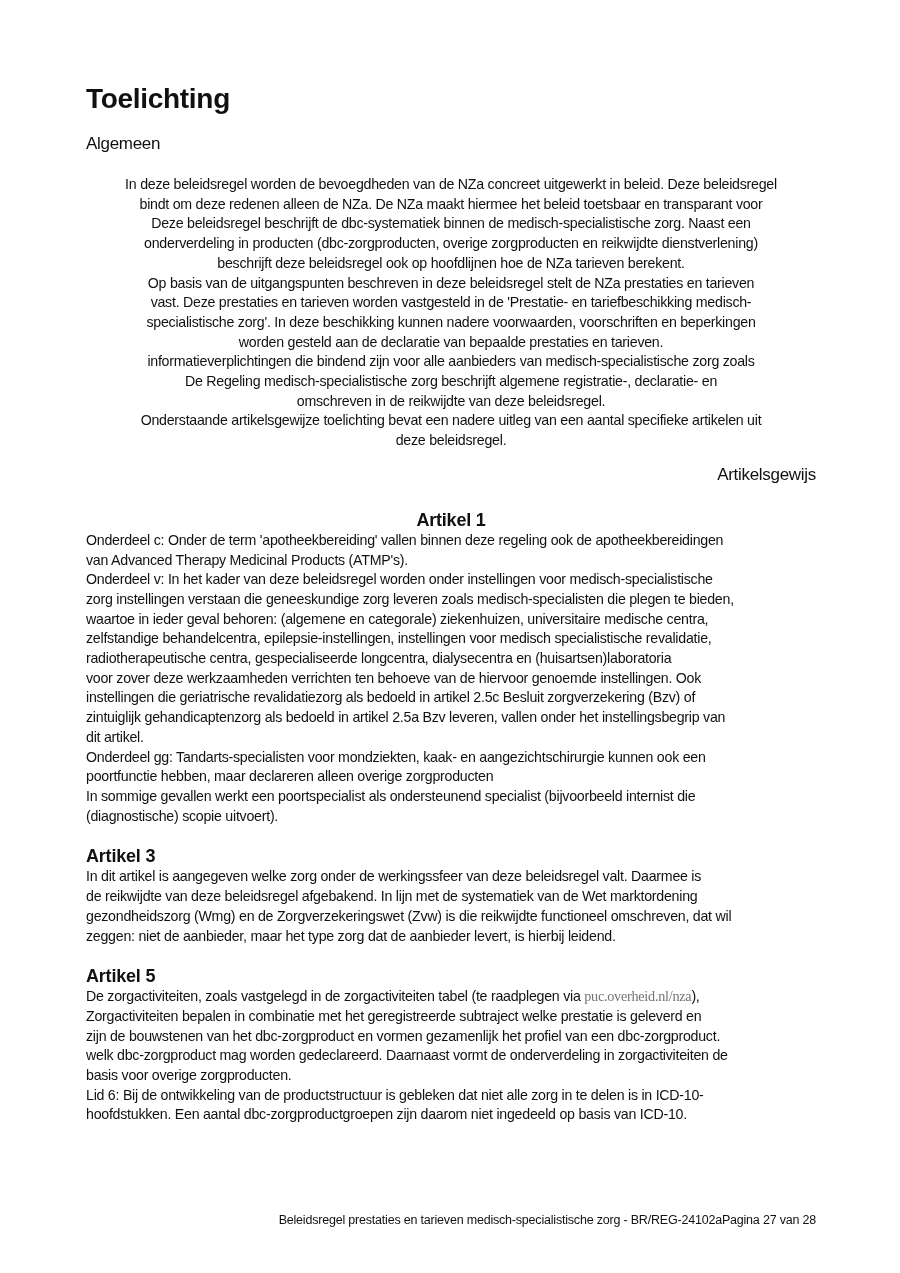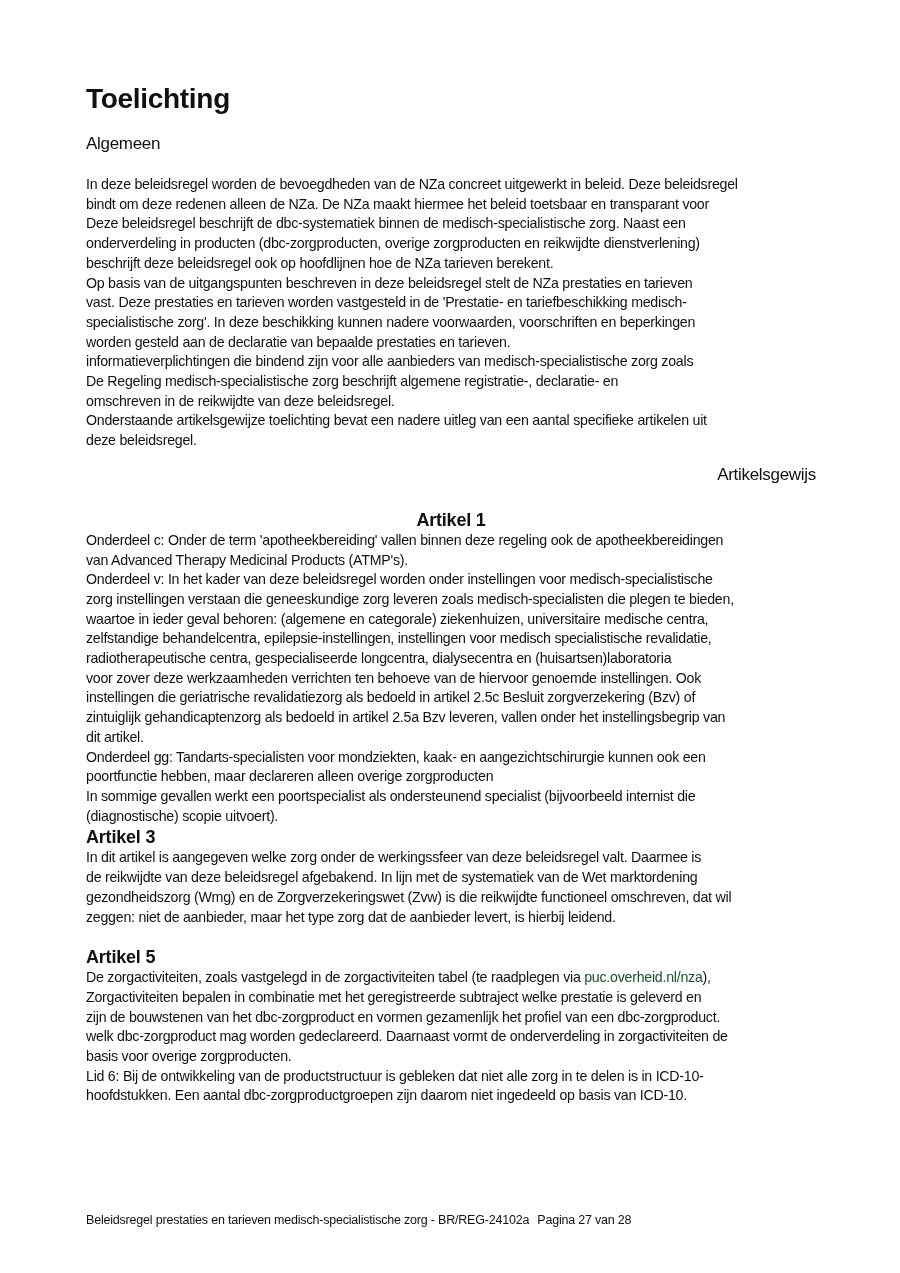--- a/index.html
+++ b/index.html
@@ -3,31 +3,31 @@
 <meta charset="utf-8">
 <style>
   html, body { margin: 0; padding: 0; background: #ffffff; }
   body { width: 900px; height: 1273px; position: relative; overflow: hidden;
          font-family: "Liberation Sans", "DejaVu Sans", sans-serif; color: #111; }
   .page { position: absolute; left: 86px; top: 84px; width: 730px; }
   h1 { font-size: 28px; font-weight: bold; margin: 0; line-height: 30px; letter-spacing: -0.3px; }
   h2 { font-size: 17px; font-weight: normal; margin: 0; line-height: 32px; letter-spacing: -0.3px; }
   h3 { font-size: 18px; font-weight: bold; margin: 0; line-height: 22px; letter-spacing: -0.2px; }
   .line { font-size: 14.2px; line-height: 19.7px; white-space: nowrap; letter-spacing: -0.25px; }
-  .link { color: #14532d; }
-  .footer { position: absolute; top: 1213px; left: 86px; width: 730px; font-size: 12.5px; letter-spacing: -0.2px; display: flex; justify-content: flex-start; gap: 8px; }
+  .link { color: #737373; font-family: Liberation Serif, serif; }
+  .footer { position: absolute; top: 1213px; left: 86px; width: 730px; font-size: 12.5px; letter-spacing: -0.2px; display: flex; justify-content: flex-end; }
 </style>
 </head>
 <body>
 
 <div class="page">
   <h1>Toelichting</h1>
 
   <h2 style="margin-top:14px;">Algemeen</h2>
-  <div style="margin-top:15px;">
+  <div style="margin-top:15px;text-align:center;">
     <div class="line">In deze beleidsregel worden de bevoegdheden van de NZa concreet uitgewerkt in beleid. Deze beleidsregel</div>
     <div class="line">bindt om deze redenen alleen de NZa. De NZa maakt hiermee het beleid toetsbaar en transparant voor</div>
     <div class="line">Deze beleidsregel beschrijft de dbc-systematiek binnen de medisch-specialistische zorg. Naast een</div>
     <div class="line">onderverdeling in producten (dbc-zorgproducten, overige zorgproducten en reikwijdte dienstverlening)</div>
     <div class="line">beschrijft deze beleidsregel ook op hoofdlijnen hoe de NZa tarieven berekent.</div>
     <div class="line">Op basis van de uitgangspunten beschreven in deze beleidsregel stelt de NZa prestaties en tarieven</div>
     <div class="line">vast. Deze prestaties en tarieven worden vastgesteld in de 'Prestatie- en tariefbeschikking medisch-</div>
     <div class="line">specialistische zorg'. In deze beschikking kunnen nadere voorwaarden, voorschriften en beperkingen</div>
     <div class="line">worden gesteld aan de declaratie van bepaalde prestaties en tarieven.</div>
     <div class="line">informatieverplichtingen die bindend zijn voor alle aanbieders van medisch-specialistische zorg zoals</div>
@@ -51,21 +51,21 @@
     <div class="line">voor zover deze werkzaamheden verrichten ten behoeve van de hiervoor genoemde instellingen. Ook</div>
     <div class="line">instellingen die geriatrische revalidatiezorg als bedoeld in artikel 2.5c Besluit zorgverzekering (Bzv) of</div>
     <div class="line">zintuiglijk gehandicaptenzorg als bedoeld in artikel 2.5a Bzv leveren, vallen onder het instellingsbegrip van</div>
     <div class="line">dit artikel.</div>
     <div class="line">Onderdeel gg: Tandarts-specialisten voor mondziekten, kaak- en aangezichtschirurgie kunnen ook een</div>
     <div class="line">poortfunctie hebben, maar declareren alleen overige zorgproducten</div>
     <div class="line">In sommige gevallen werkt een poortspecialist als ondersteunend specialist (bijvoorbeeld internist die</div>
     <div class="line">(diagnostische) scopie uitvoert).</div>
   </div>
 
-  <h3 style="">Artikel 3</h3>
+  <h3 style="margin-top:19px;">Artikel 3</h3>
   <div>
     <div class="line">In dit artikel is aangegeven welke zorg onder de werkingssfeer van deze beleidsregel valt. Daarmee is</div>
     <div class="line">de reikwijdte van deze beleidsregel afgebakend. In lijn met de systematiek van de Wet marktordening</div>
     <div class="line">gezondheidszorg (Wmg) en de Zorgverzekeringswet (Zvw) is die reikwijdte functioneel omschreven, dat wil</div>
     <div class="line">zeggen: niet de aanbieder, maar het type zorg dat de aanbieder levert, is hierbij leidend.</div>
   </div>
 
   <h3 style="margin-top:19px;">Artikel 5</h3>
   <div>
     <div class="line"><span>De zorgactiviteiten, zoals vastgelegd in de zorgactiviteiten tabel (te raadplegen via </span><span class="link">puc.overheid.nl/nza</span><span>),</span></div>

